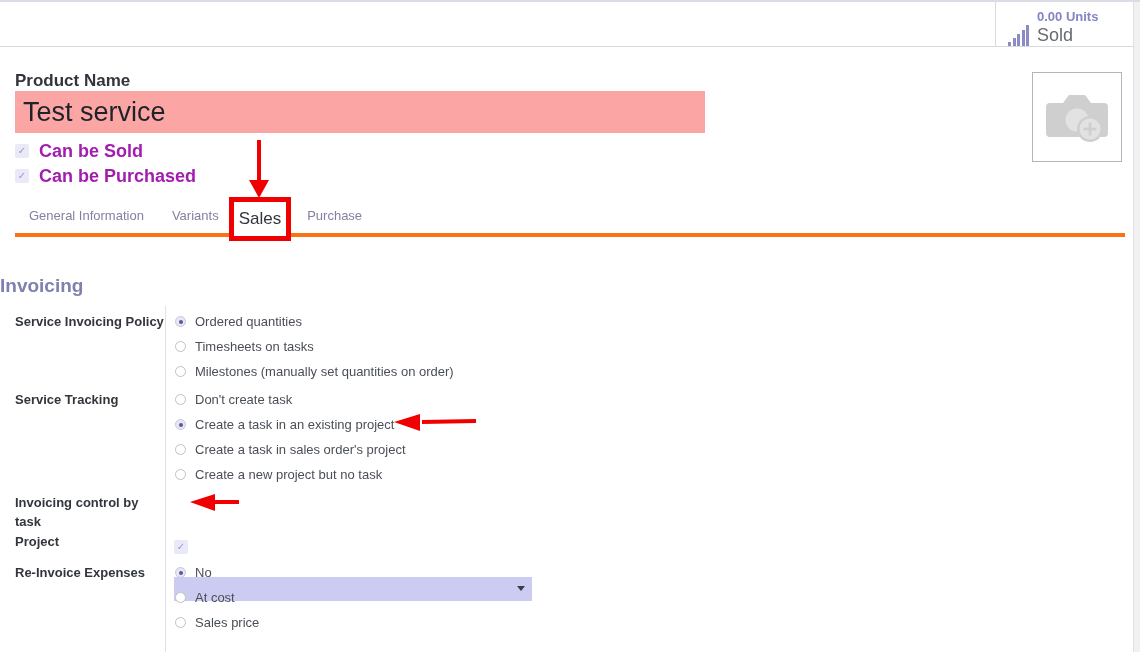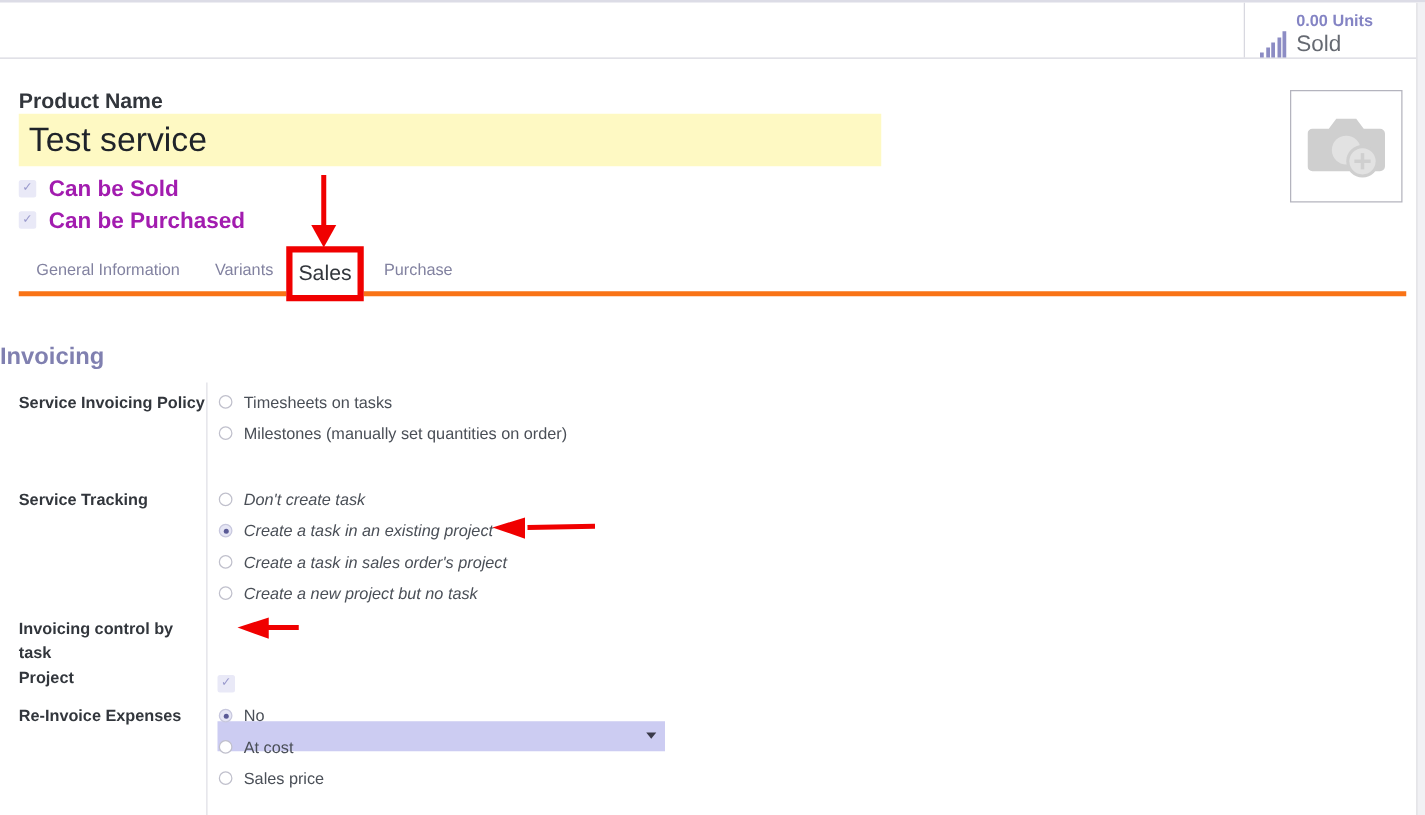--- a/index.html
+++ b/index.html
@@ -81,21 +81,21 @@
     position: absolute;
     left: 15px; top: 24px;
     font-size: 17px;
     font-weight: bold;
     color: #32363c;
   }
   .product-name-input {
     position: absolute;
     left: 15px; top: 44px;
     width: 690px; height: 42px;
-    background: #fef9c3;
+    background: #fca5a5;
     border: none;
     outline: none;
     font-family: "Liberation Sans", sans-serif;
     font-size: 27px;
     color: #1f2329;
     padding: 0 8px;
     box-sizing: border-box;
   }
 
   
@@ -354,31 +354,35 @@
       <div class="tab">Purchase</div>
     </div>
 
     <div class="group-title">Invoicing</div>
 
     <div class="vdivider"></div>
 
     <div class="field-label" style="left:15px; top:265px;">Service Invoicing Policy</div>
     <div class="radio-group" style="top:262px;">
       <div class="radio-row">
+        <span class="radio checked"></span>
+        <span class="radio-label">Ordered quantities</span>
+      </div>
+      <div class="radio-row">
         <span class="radio"></span>
         <span class="radio-label">Timesheets on tasks</span>
       </div>
       <div class="radio-row">
         <span class="radio"></span>
         <span class="radio-label">Milestones (manually set quantities on order)</span>
       </div>
     </div>
 
     <div class="field-label" style="left:15px; top:343px;">Service Tracking</div>
-    <div class="radio-group" style="top:340px;font-style:italic;">
+    <div class="radio-group" style="top:340px;">
       <div class="radio-row">
         <span class="radio"></span>
         <span class="radio-label">Don't create task</span>
       </div>
       <div class="radio-row">
         <span class="radio checked"></span>
         <span class="radio-label">Create a task in an existing project</span>
       </div>
       <div class="radio-row">
         <span class="radio"></span>

